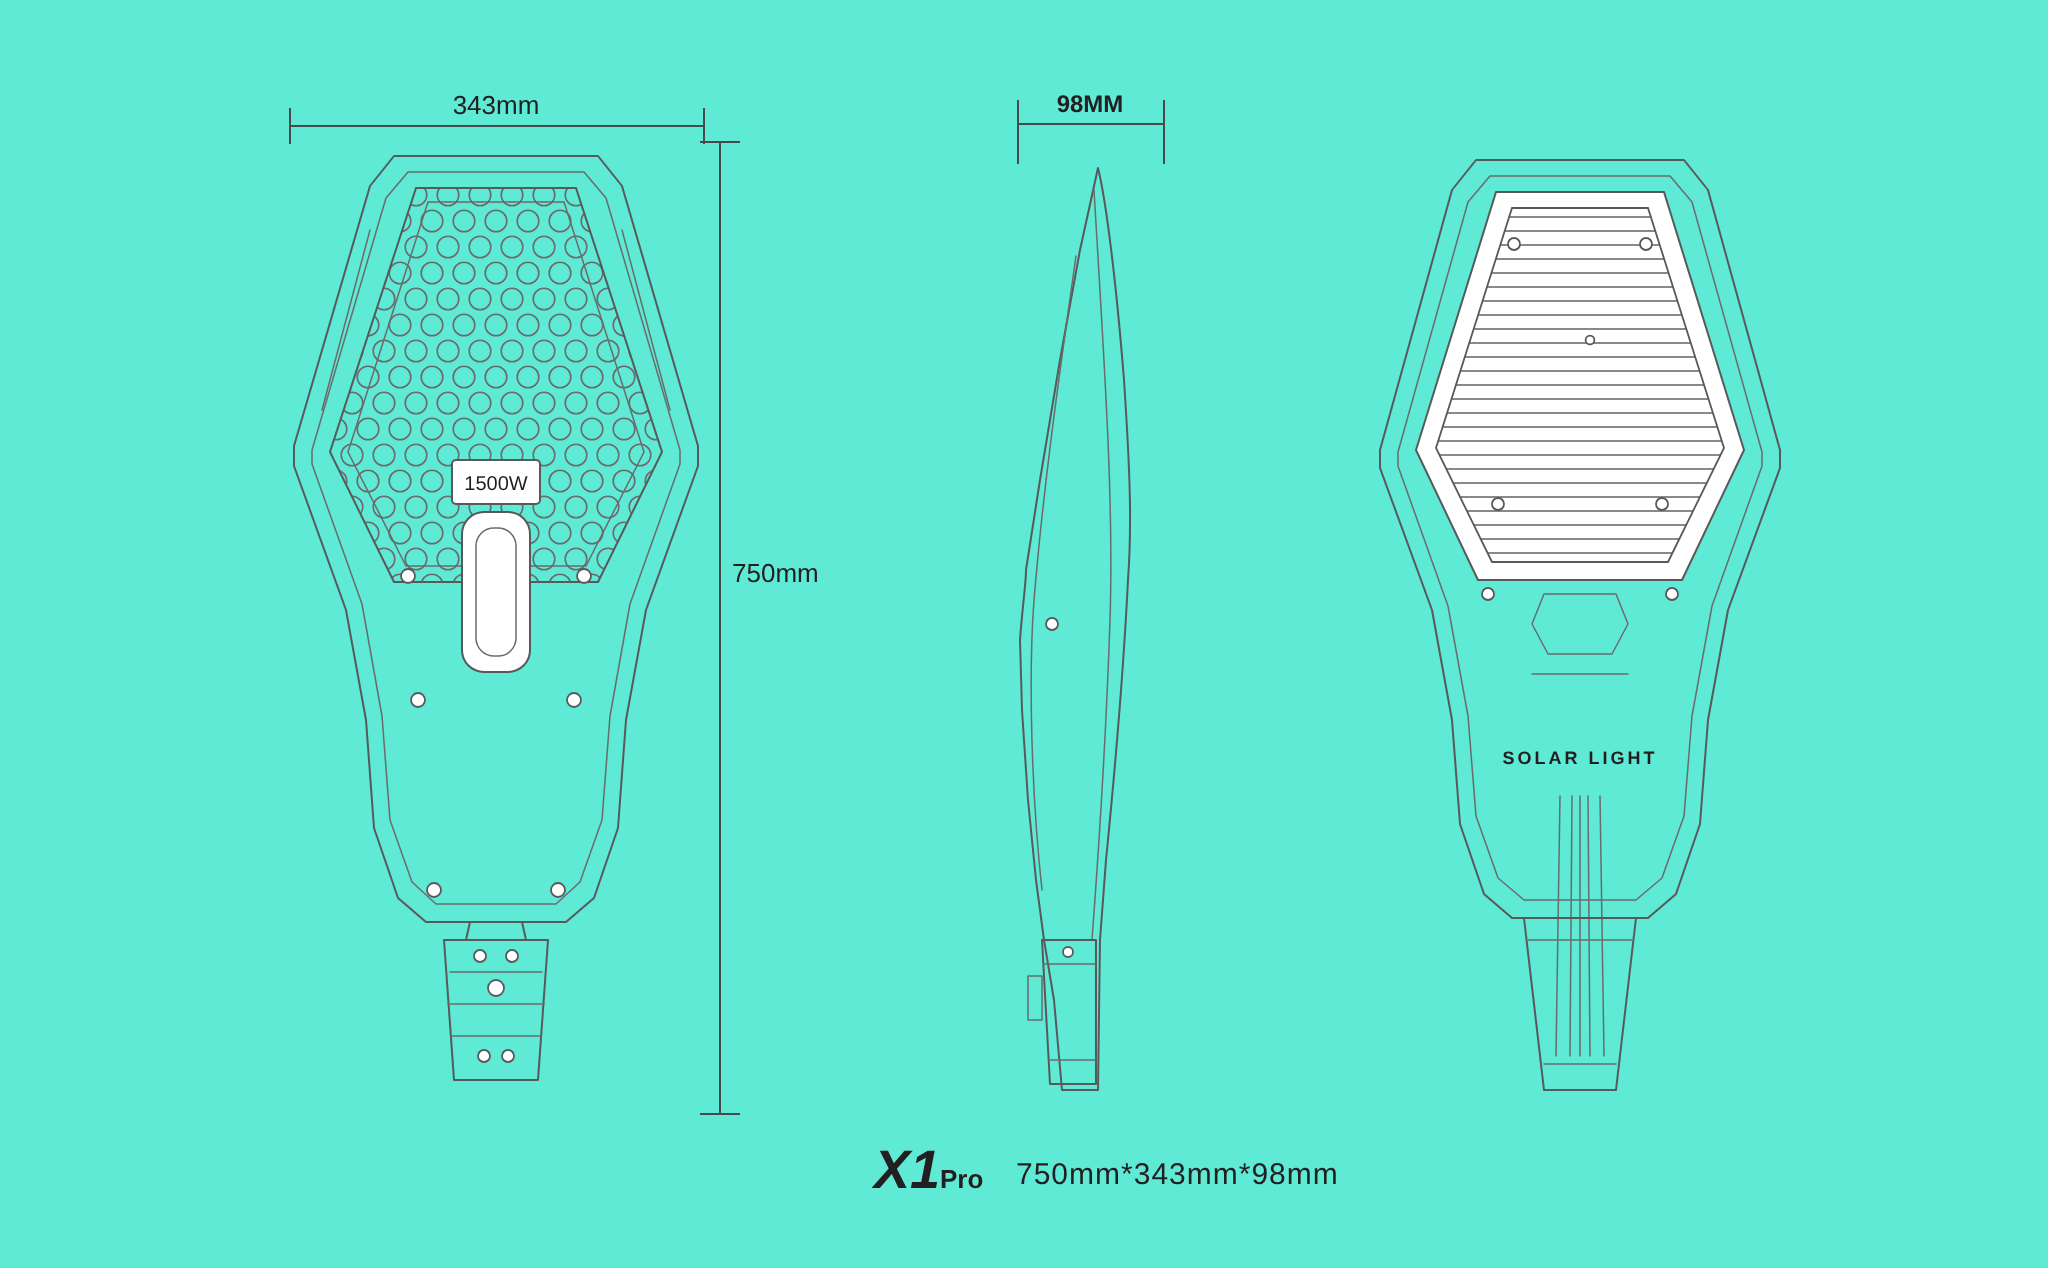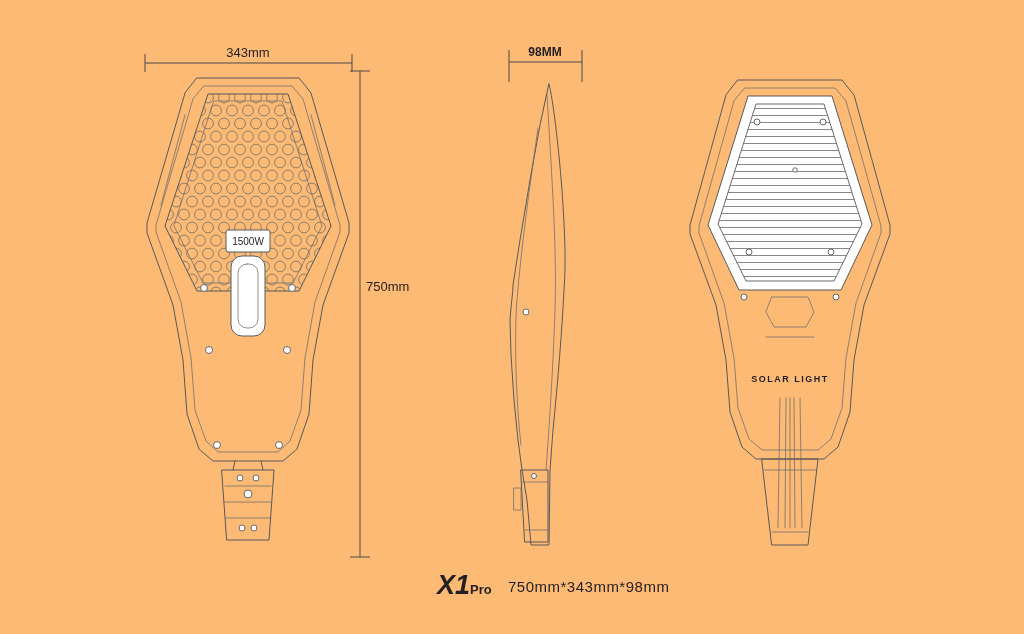--- a/index.html
+++ b/index.html
@@ -1,20 +1,20 @@
 <!DOCTYPE html>
 <html><head>
 <meta charset="utf-8">
 <style>
   html, body { margin: 0; padding: 0; background: #ffffff; }
   .frame {
     position: relative;
     width: 1024px;
     height: 634px;
-    background: #fdba74;
+    background: #5eead4;
     overflow: hidden;
     font-family: "Liberation Sans", sans-serif;
   }
   svg { position: absolute; left: 0; top: 0; }
   .ln   { fill: none; stroke: #58595b; stroke-width: 1; stroke-linejoin: round; stroke-linecap: round; }
   .thin { fill: none; stroke: #6a6b6d; stroke-width: 0.75; stroke-linejoin: round; stroke-linecap: round; }
   .dim  { fill: none; stroke: #4a4a4c; stroke-width: 1; }
   .whitefill { fill: #ffffff; stroke: #58595b; stroke-width: 1; stroke-linejoin: round; }
   .screw { fill: #ffffff; stroke: #58595b; stroke-width: 0.9; }
   text { fill: #231f20; font-family: "Liberation Sans", sans-serif; }

